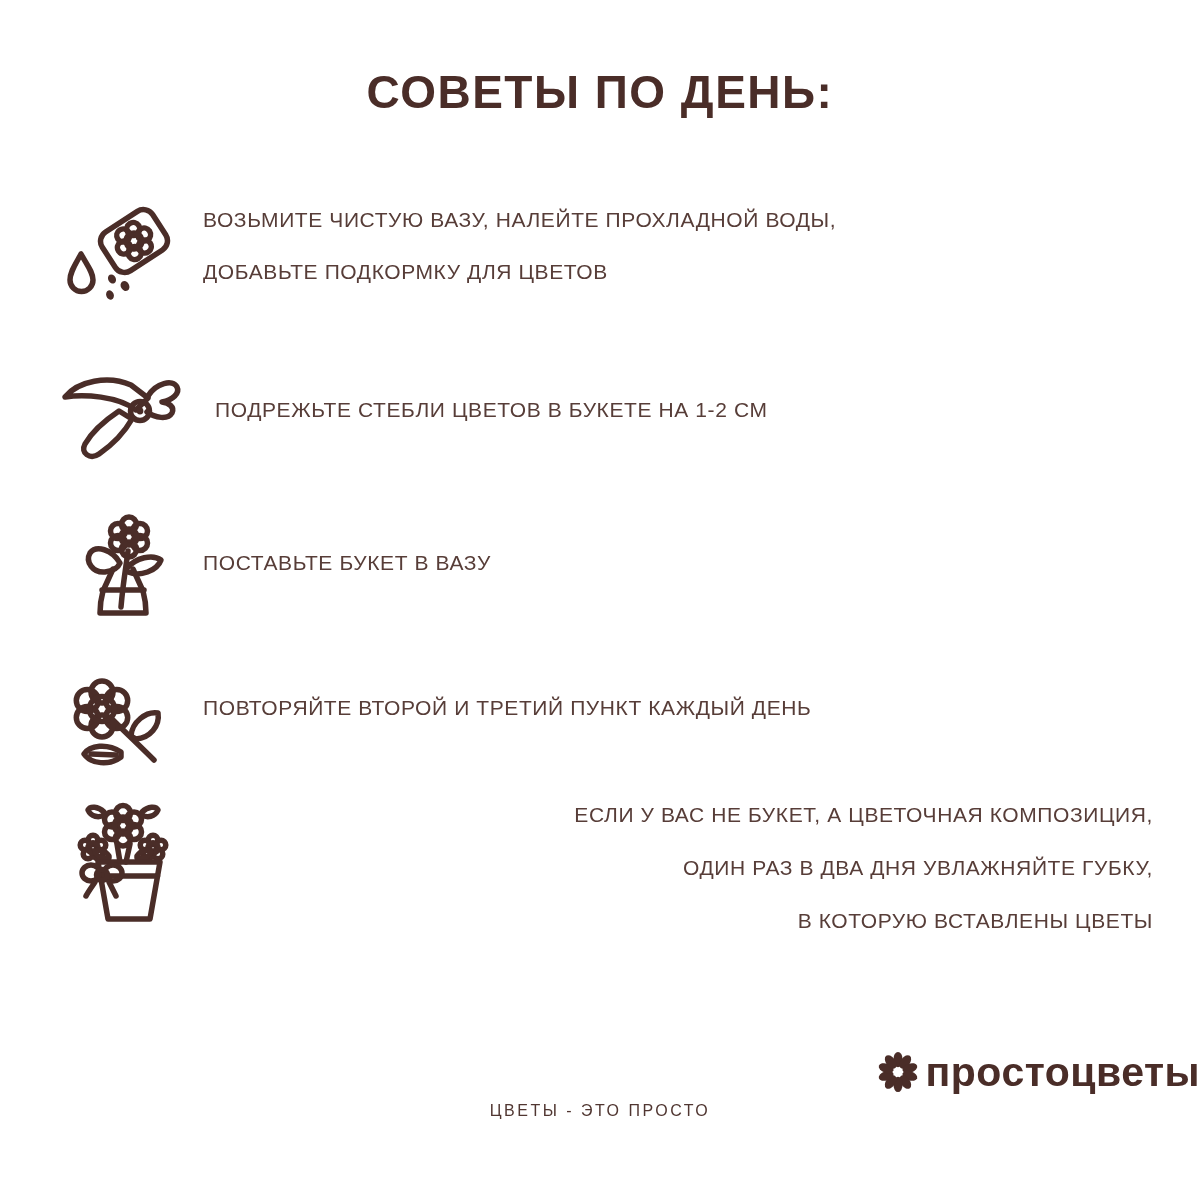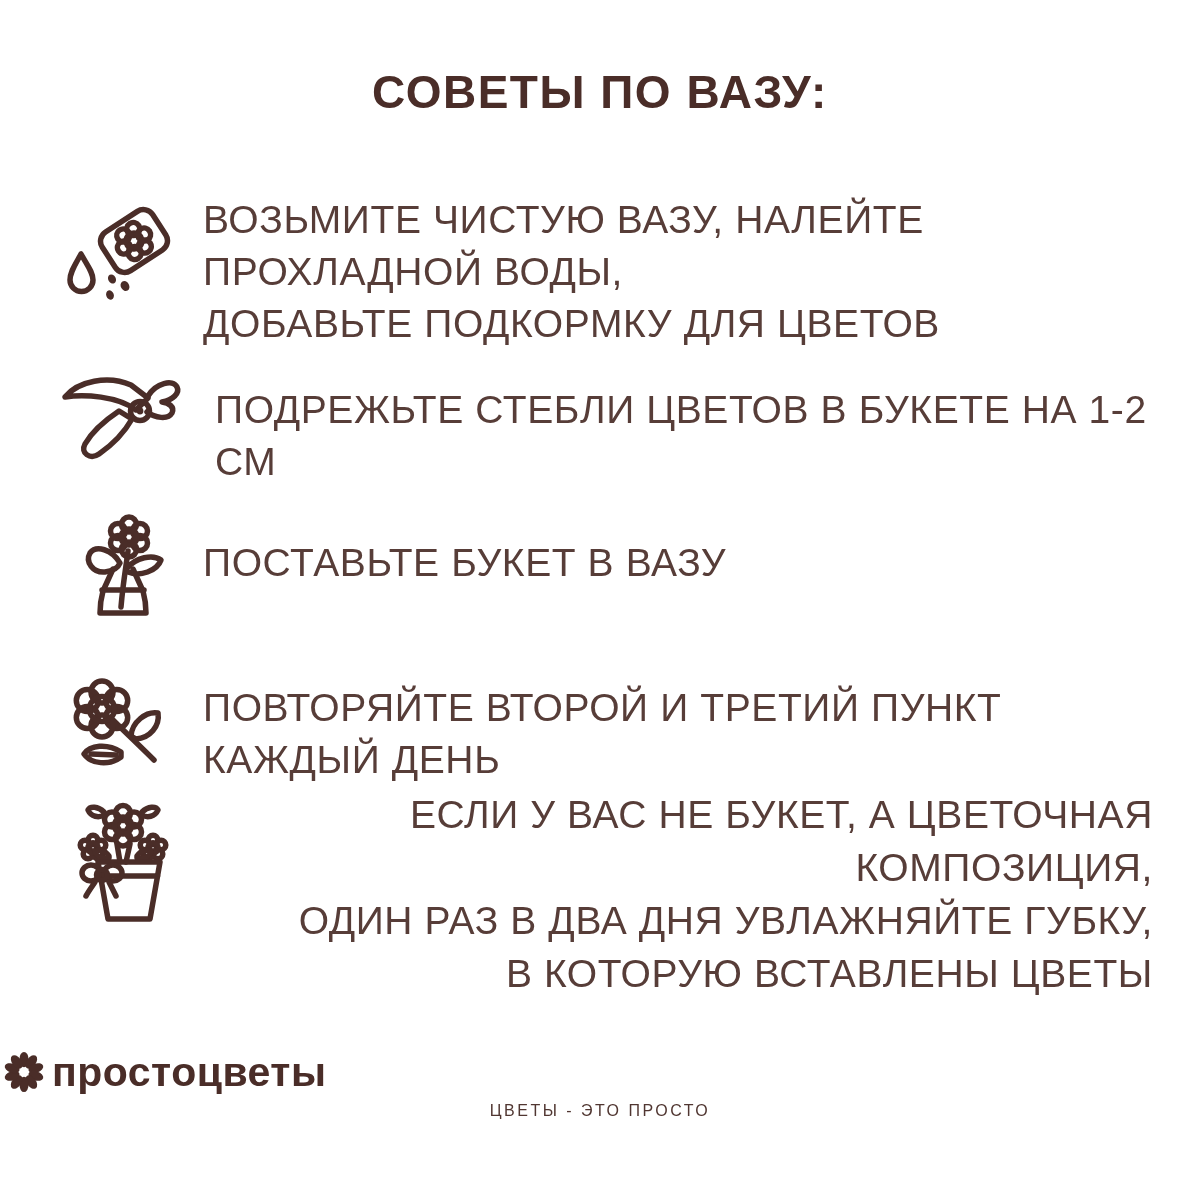--- a/index.html
+++ b/index.html
@@ -11,50 +11,50 @@
   .page-title {
     position:absolute; top:64px; left:0; width:1200px;
     text-align:center; font-size:46px; line-height:56px; font-weight:700;
     letter-spacing:1.5px; color:#4a2d28;
   }
   .tip { position:absolute; left:0; width:1200px; }
   .tip-icon { position:absolute; }
   .tip-icon svg { display:block; }
   .tip-text {
     margin-left:203px; width:950px;
-    font-size:39px; line-height:52px; color:#573d38; letter-spacing:0.6px;
+    font-size:21px; line-height:52px; color:#573d38; letter-spacing:0.6px;
   }
   #tip1 { top:194px; }  #tip1 .tip-icon { left:60px; top:8px; }
   #tip2 { top:384px;padding-left:12px; }  #tip2 .tip-icon { left:56px; top:-18px; }
   #tip3 { top:537px; }  #tip3 .tip-icon { left:66px; top:-26px; }
   #tip4 { top:682px; }  #tip4 .tip-icon { left:58px; top:-9px; }
   #tip5 { top:788px;text-align:right; }  #tip5 .tip-icon { left:64px; top:10px; }
   #tip5 .tip-text { line-height:53px; }
   .footer {
     position:absolute; left:0; top:1048px; width:1200px; text-align:center;
   }
   .brand-row {
-    display:flex; align-items:center; justify-content:flex-start; gap:4px;
+    display:flex; align-items:center; justify-content:flex-end; gap:4px;
   }
   .brand-row svg { display:block; }
   .brand-name {
     font-size:41px; font-weight:700; color:#4a2d28; letter-spacing:0.5px;
   }
   .tagline {
     margin-top:6px; font-size:16px; color:#503631; letter-spacing:2.5px;
   }
   .ic { stroke:#4a2d28; fill:none; stroke-width:5.5; stroke-linecap:round; stroke-linejoin:round; }
   .ic-fill { fill:#4a2d28; stroke:none; }
 </style>
 </head>
 <body>
 
 <div class="page">
 
-  <div class="page-title">СОВЕТЫ ПО ВАЗУ:</div>
+  <div class="page-title">СОВЕТЫ ПО ДЕНЬ:</div>
 
   <div class="tip" id="tip1">
     <div class="tip-icon">
       <svg width="128" height="102" viewBox="0 0 128 102">
         <path class="ic" d="M21 52 C15 63 10 70 10 78 a11.5 11.5 0 0 0 23 0 C33 70 27 63 21 52 Z"></path>
         <g transform="rotate(-33 74 39)">
           <rect class="ic" x="44" y="16" width="60" height="46" rx="11"></rect>
           <circle class="ic" cx="74" cy="39" r="8" stroke-width="5"></circle>
           <circle class="ic" cx="86" cy="39" r="6.5" stroke-width="5"></circle>
           <circle class="ic" cx="80" cy="49.5" r="6.5" stroke-width="5"></circle>

